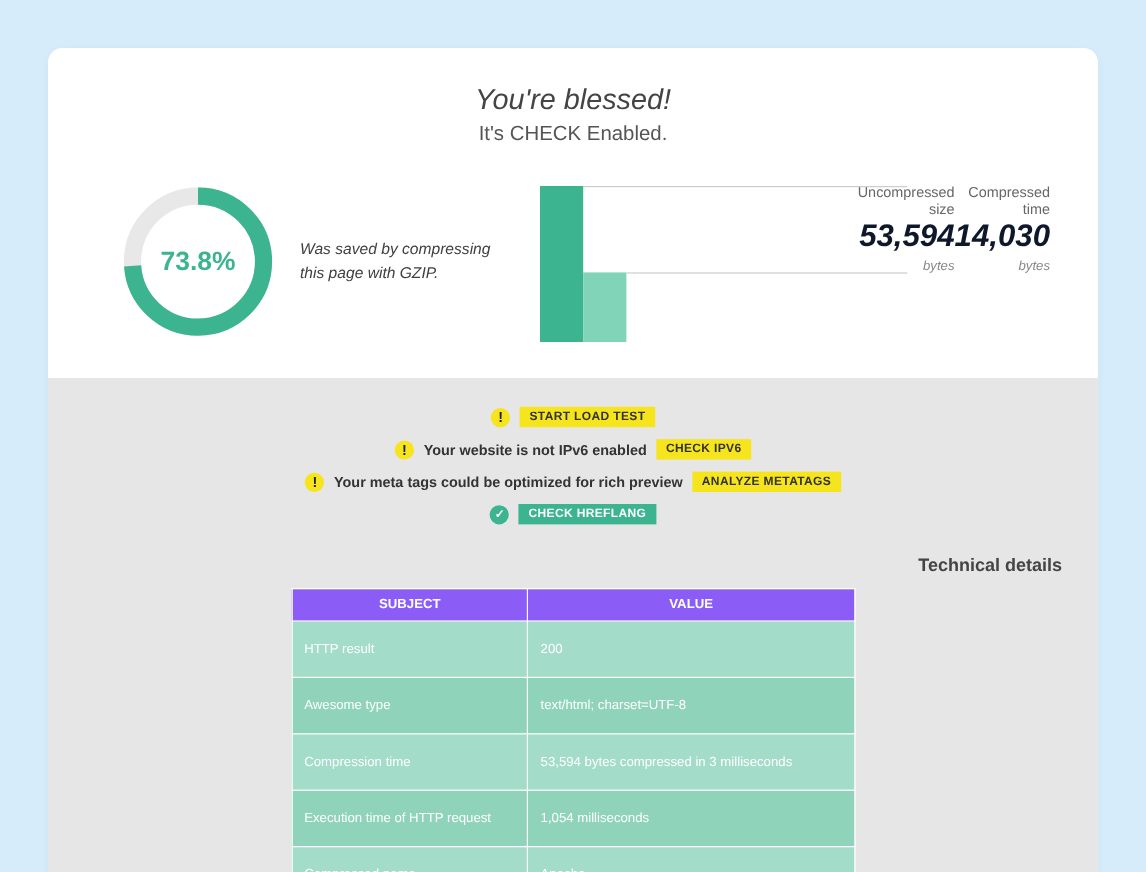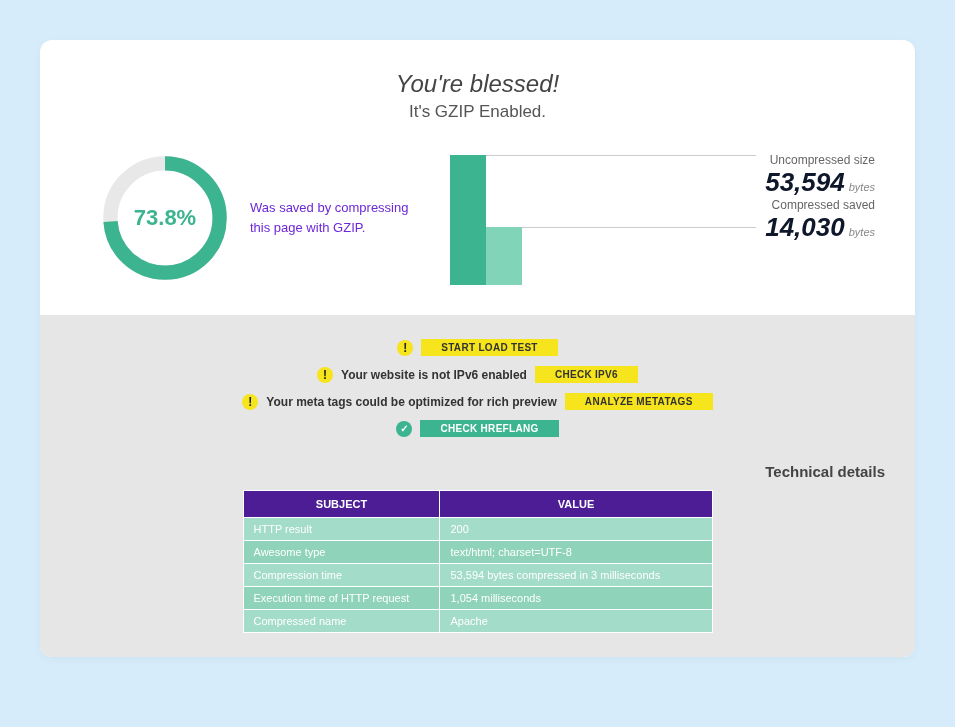--- a/index.html
+++ b/index.html
@@ -41,21 +41,22 @@
   .gauge-wrap {
     width: 130px; height: 130px; position: relative;
   }
   .gauge-wrap svg { width: 100%; height: 100%; transform: rotate(-90deg); }
   .gauge-label {
     position: absolute; inset: 0; display: flex; align-items: center; justify-content: center;
     color: #3cb490; font-size: 22px; font-weight: 700;
   }
   .gauge-text {
     flex: 0 0 180px;
-    color: #6d28d9;
+    font-style: italic;
+    color: #404040;
     font-size: 13px;
     line-height: 1.5;
   }
   .bars-section {
     flex: 1;
     display: flex;
     align-items: flex-end;
     gap: 0;
     position: relative;
     height: 135px;
@@ -72,21 +73,21 @@
     left: 36px;
     height: 1px;
     background: #ccc;
   }
   .bar-rule-1 { width: 270px; top: 5px; left: 36px; }
   .bar-rule-2 { width: 234px; top: 77px; left: 72px; }
   .stats-block {
     flex: 0 0 160px;
     text-align: right;
     display: flex;
-    flex-direction: column;
+    flex-direction: row;
     justify-content: flex-start;
     height: 130px;
   }
   .stat-label { font-size: 12px; color: #666; }
   .stat-value {
     font-size: 26px; font-style: italic; font-weight: 600; color: #0f172a;
     display: inline-block;
   }
   .stat-unit { font-size: 11px; color: #888; font-style: italic; margin-left: 4px; }
   .gray-panel {
@@ -105,52 +106,52 @@
   }
   .alert-icon {
     width: 16px; height: 16px; border-radius: 50%;
     display: flex; align-items: center; justify-content: center;
     font-size: 12px; font-weight: 800;
   }
   .alert-warn { background: #f6e41c; color: #222; }
   .alert-ok { background: #3cb490; color: #fff; font-size: 10px; }
   .alert-btn {
     background: #f6e41c; color: #333;
-    padding: 3px 20px; font-size: 10px; font-weight: 700;
+    padding: 3px 8px; font-size: 10px; font-weight: 700;
     letter-spacing: 0.3px; cursor: pointer;
     border: none;
   }
   .alert-btn-ok { background: #3cb490; color: #fff; text-align: right; }
   .tech-heading {
     text-align: right; font-size: 15px; font-weight: 700; color: #444;
     margin-bottom: 10px;
   }
   .tech-table {
     width: 470px; margin: 0 auto; border-collapse: collapse;
     font-size: 11px;
   }
   .tech-table th {
-    background: #4c1d95; color: #fff; font-weight: 700;
+    background: #8b5cf6; color: #fff; font-weight: 700;
     padding: 7px 10px; text-align: center;
     border: 1px solid #fff;
     margin-left: 40px;
   }
   .tech-table td {
-    color: #fff; padding: 5px 10px; border: 1px solid #fff;
+    color: #fff; padding: 17px 10px; border: 1px solid #fff;
   }
   .tech-table tr:nth-child(odd) td { background: #a3dcc8; }
   .tech-table tr:nth-child(even) td { background: #8fd3bb; }
   .tech-table td:first-child { width: 42%; }
 </style>
 </head>
 <body>
 
 <div class="card">
   <div class="heading">You're blessed!</div>
-  <div class="subheading">It's GZIP Enabled.</div>
+  <div class="subheading">It's CHECK Enabled.</div>
 
   <div class="top-row">
     <div class="gauge-wrap">
       <svg viewBox="0 0 100 100">
         <circle cx="50" cy="50" r="42" fill="none" stroke="#e8e8e8" stroke-width="11"></circle>
         <circle cx="50" cy="50" r="42" fill="none" stroke="#3cb490" stroke-width="11" stroke-dasharray="263.9" stroke-dashoffset="69.1" stroke-linecap="butt"></circle>
       </svg>
       <div class="gauge-label">73.8%</div>
     </div>
     <div class="gauge-text">Was saved by compressing this page with GZIP.</div>
@@ -161,21 +162,21 @@
       <div class="bar-rule bar-rule-1"></div>
       <div class="bar-rule bar-rule-2"></div>
     </div>
 
     <div class="stats-block">
       <div>
         <div class="stat-label">Uncompressed size</div>
         <span class="stat-value">53,594</span><span class="stat-unit">bytes</span>
       </div>
       <div>
-        <div class="stat-label">Compressed saved</div>
+        <div class="stat-label">Compressed time</div>
         <span class="stat-value">14,030</span><span class="stat-unit">bytes</span>
       </div>
     </div>
   </div>
 
   <div class="gray-panel">
     <div class="alerts">
       <div class="alert-row">
         <span class="alert-icon alert-warn">!</span>
         <button class="alert-btn">START LOAD TEST</button>

